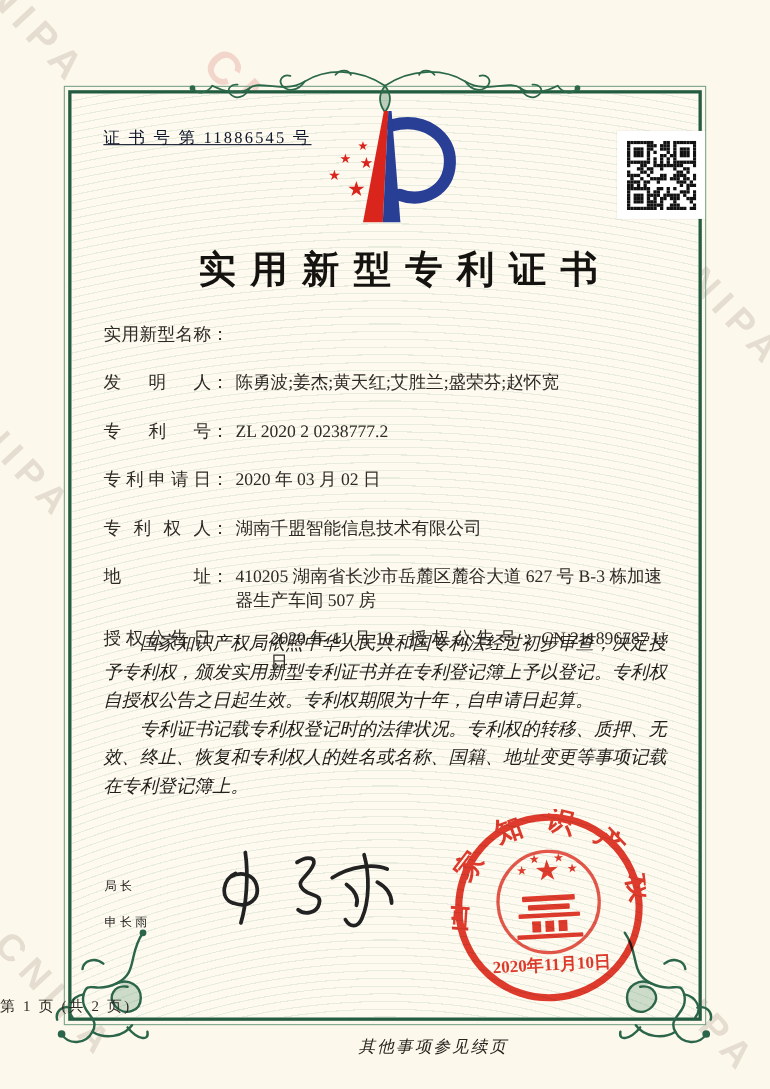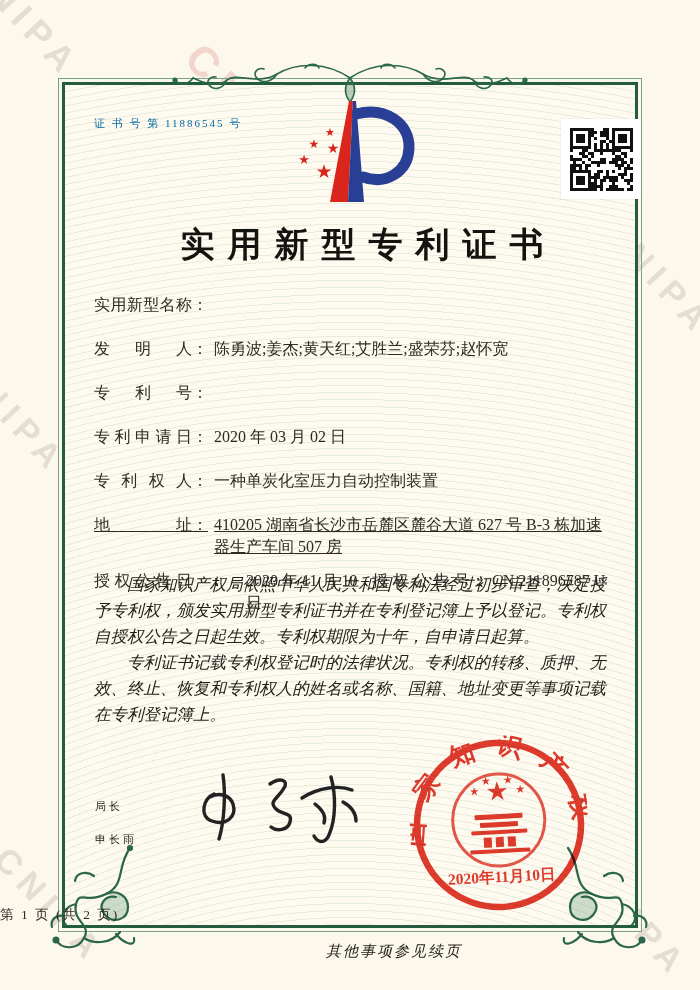--- a/index.html
+++ b/index.html
@@ -24,35 +24,35 @@
         repeating-radial-gradient(circle at 50% 170%, rgba(152,188,156,0.22) 0 1px, rgba(0,0,0,0) 1px 7px),
         #fefaf0;}
 
   
   .garland{position:absolute;left:135px;top:60px;pointer-events:none;}
   .corner-flourish{position:absolute;top:842px;pointer-events:none;}
   .corner-left{left:34px;}
   .corner-right{left:560px;transform:scaleX(-1);}
 
   
-  .cert-no{position:absolute;left:94px;top:116px;font-size:11px;letter-spacing:2px;color:#0369a1;}
+  .cert-no{position:absolute;left:94px;top:116px;font-size:15px;letter-spacing:2px;color:#0f172a;text-decoration:underline;}
   .logo{position:absolute;left:286px;top:98px;}
   .qr-box{position:absolute;left:561px;top:119px;width:80px;height:80px;background:#ffffff;
       display:flex;align-items:center;justify-content:center;box-shadow:0 0 0 1px rgba(0,0,0,0.03);}
 
   .title{position:absolute;left:0;top:210px;width:100%;margin:12px;text-align:center;
       font-size:34px;font-weight:bold;color:#151310;letter-spacing:13px;text-indent:13px;}
 
   
   .fields{position:absolute;left:94px;right:94px;top:294px;font-size:16px;color:#2e2a25;}
   .field-row{display:flex;align-items:flex-start;line-height:22px;margin-bottom:22px;}
   .field-label{flex:none;width:98px;display:inline-block;text-align:justify;text-align-last:justify;}
   .field-colon{flex:none;}
   .field-value{flex:1;margin-left:6px;line-height:22px;}
-  .field-row.address{margin-bottom:12px;text-decoration:underline;}
+  .field-row.address{margin-bottom:12px;}
   .grant-group{display:flex;flex:none;}
   .grant-group.first{width:278px;gap:16px;}
 
   
   .paras{position:absolute;left:94px;right:94px;top:572px;font-size:16.5px;line-height:26px;
       color:#23201c;text-align:justify;font-style:italic;}
   .paras p{margin:0;text-indent:2em;}
 
   
   .sig-block{position:absolute;left:95px;top:790px;font-family:"Liberation Sans","DejaVu Sans",sans-serif;
@@ -411,30 +411,31 @@
         <span class="field-colon">：</span>
     </div>
     <div class="field-row">
       <span class="field-label">发明人</span>
         <span class="field-colon">：</span>
       <span class="field-value">陈勇波;姜杰;黄天红;艾胜兰;盛荣芬;赵怀宽</span>
     </div>
     <div class="field-row">
       <span class="field-label">专利号</span>
         <span class="field-colon">：</span>
+      <span class="field-value">ZL 2020 2 0238777.2</span>
     </div>
     <div class="field-row">
       <span class="field-label">专利申请日</span>
         <span class="field-colon">：</span>
       <span class="field-value">2020 年 03 月 02 日</span>
     </div>
     <div class="field-row">
       <span class="field-label">专利权人</span>
         <span class="field-colon">：</span>
-      <span class="field-value">一种单炭化室压力自动控制装置</span>
+      <span class="field-value">湖南千盟智能信息技术有限公司</span>
     </div>
     <div class="field-row address">
       <span class="field-label">地址</span>
         <span class="field-colon">：</span>
       <span class="field-value">410205 湖南省长沙市岳麓区麓谷大道 627 号 B-3 栋加速器生产车间 507 房</span>
     </div>
     <div class="field-row">
       <span class="grant-group first">
         <span class="field-label">授权公告日</span>
           <span class="field-colon">：</span>

